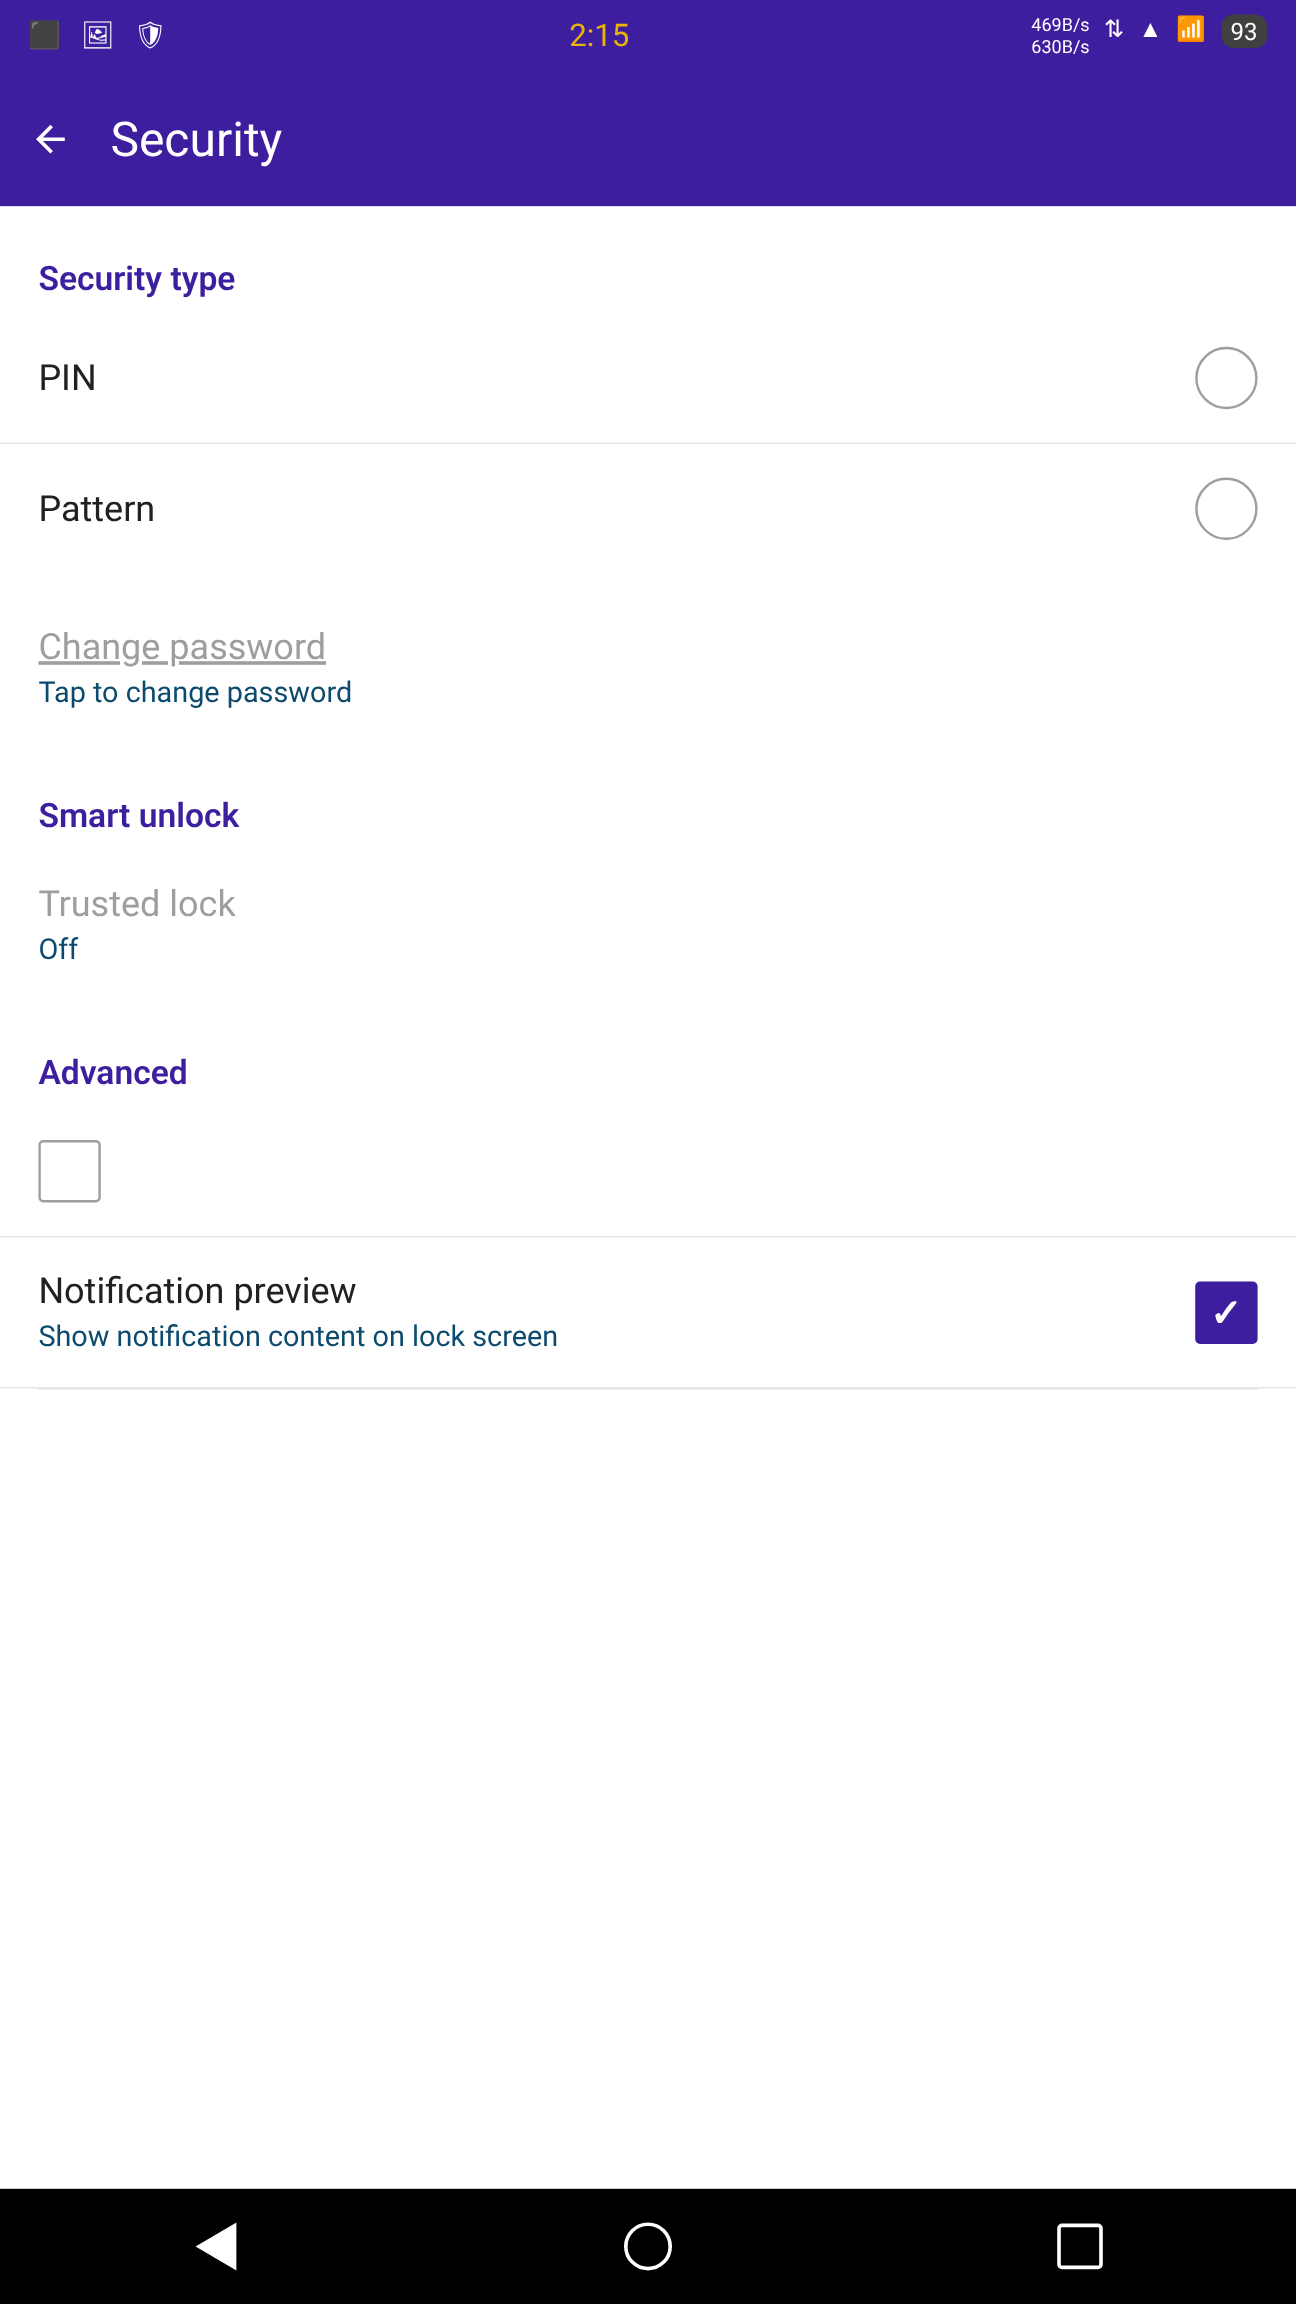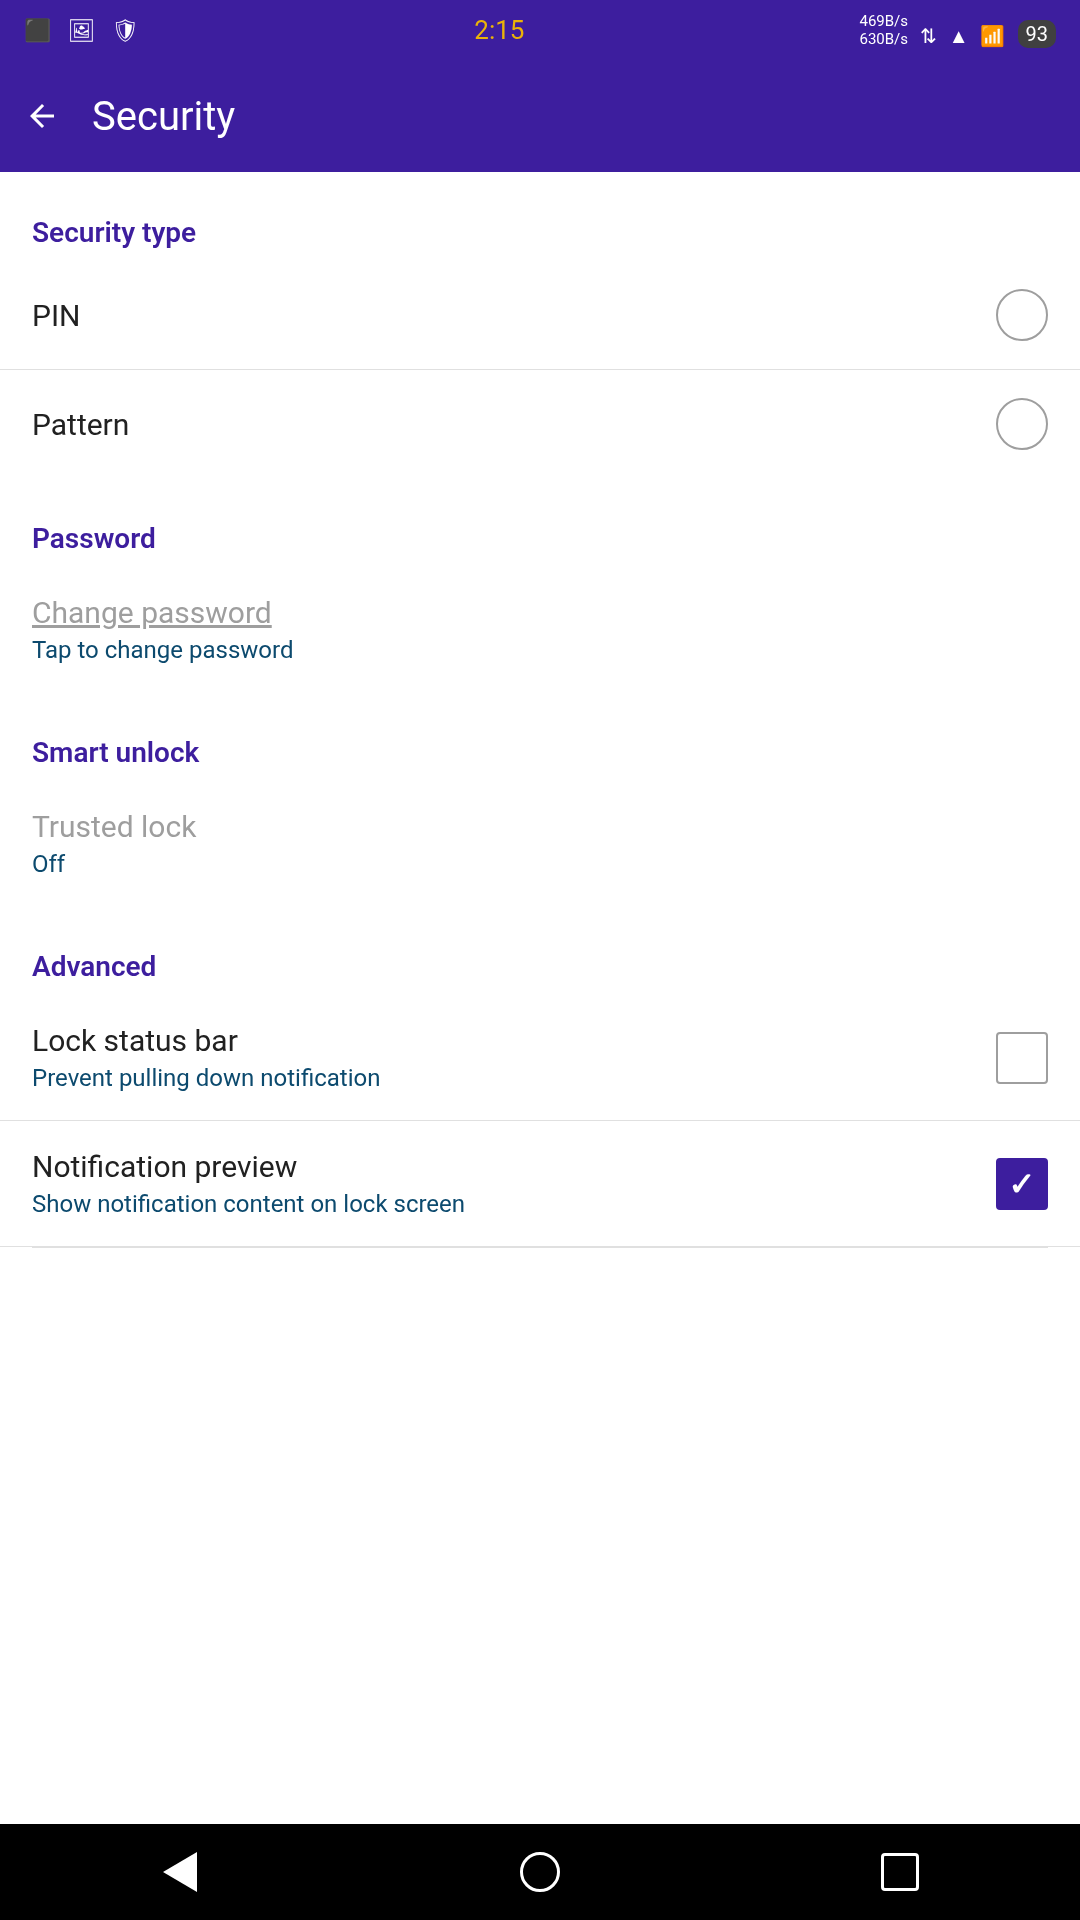--- a/index.html
+++ b/index.html
@@ -30,21 +30,21 @@
     }
 
     .status-bar-left {
       display: flex;
       align-items: center;
       gap: 16px;
     }
 
     .status-bar-right {
       display: flex;
-      align-items: flex-end;
+      align-items: flex-start;
       gap: 12px;
       font-size: 22px;
       color: #ffffff;
     }
 
     .status-time {
       font-size: 26px;
       color: #eab308;
       font-weight: 400;
     }
@@ -287,21 +287,20 @@
 
     <div class="list-item">
       <div class="list-item-text">
         <span class="list-item-primary">Pattern</span>
       </div>
       <div class="radio-btn"></div>
     </div>
   </div>
 
   <div class="section-group">
-    <div class="section-header">Password</div>
 
     <div class="list-item list-item-disabled">
       <div class="list-item-text">
         <span class="list-item-primary" style="color:#9e9e9e;text-decoration:underline;">Change password</span>
         <span class="list-item-secondary">Tap to change password</span>
       </div>
     </div>
   </div>
 
   <div class="section-group">
@@ -312,24 +311,20 @@
         <span class="list-item-primary" style="color:#9e9e9e;">Trusted lock</span>
         <span class="list-item-secondary">Off</span>
       </div>
     </div>
   </div>
 
   <div class="section-group">
     <div class="section-header">Advanced</div>
 
     <div class="list-item">
-      <div class="list-item-text">
-        <span class="list-item-primary">Lock status bar</span>
-        <span class="list-item-secondary">Prevent pulling down notification</span>
-      </div>
       <div class="checkbox"></div>
     </div>
 
     <div class="list-item">
       <div class="list-item-text">
         <span class="list-item-primary">Notification preview</span>
         <span class="list-item-secondary">Show notification content on lock screen</span>
       </div>
       <div class="checkbox checked"></div>
     </div>

